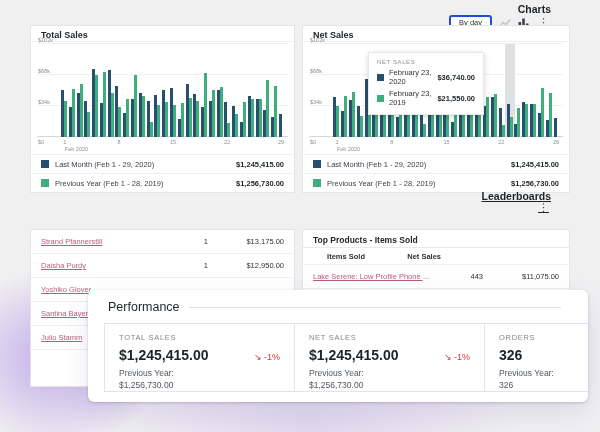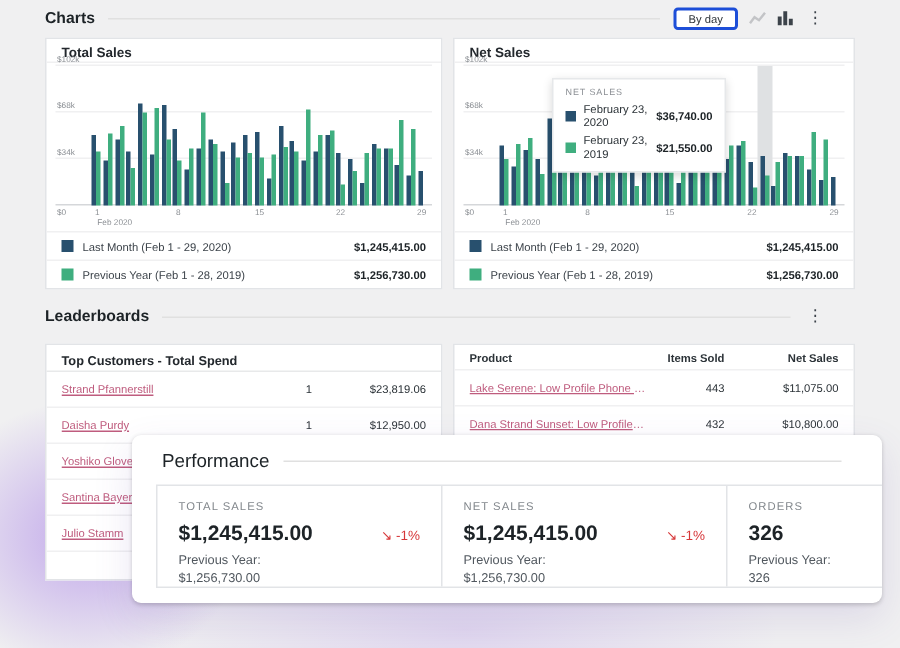--- a/index.html
+++ b/index.html
@@ -11,21 +11,21 @@
     color: #1d2327;
     overflow: hidden;
   }
   .glow {
     position:absolute; inset:0; pointer-events:none;
     background:
       radial-gradient(150px 130px at 58px 358px, rgba(148,98,228,.50), rgba(148,98,228,0) 70%),
       radial-gradient(300px 90px at 310px 420px, rgba(148,98,228,.18), rgba(148,98,228,0) 70%);
   }
   
-  .section-header { position:absolute; display:flex; align-items:center; }
+  .section-header { position:absolute; display:flex; align-items:flex-end;flex-direction:column; }
   .section-title { font-size:10.5px; font-weight:bold; color:#1d2327; white-space:nowrap; }
   .hr { flex:1; height:1px; background:#e0e0e0; margin:0 9px; }
   .controls { display:flex; align-items:center; gap:7px; }
   .select {
     background:#fff; border:2px solid #1d4ed8; border-radius:3px;
     font-size:7.5px; color:#2c3338; height:15px; padding:0 8px;
     display:flex; align-items:center; cursor:pointer;
   }
   .icon-btn { display:flex; align-items:center; cursor:pointer; }
   .kebab { font-size:11px; color:#3c434a; line-height:11px; cursor:pointer; padding:0 2px; }
@@ -420,33 +420,32 @@
         <span class="legend-value">$1,245,415.00</span>
       </div>
       <div class="legend-row">
         <span class="sq" style="background: rgb(63, 174, 127);"></span>
         <span>Previous Year (Feb 1 - 28, 2019)</span>
         <span class="legend-value">$1,256,730.00</span>
       </div>
     </div>
 </div>
 
-<div class="section-header" style="left:30px; top:202px; width:521px; height:18px;">
+<div class="section-header" style="left:30px; top:190px; width:521px; height:18px;text-decoration:underline;">
   <span class="section-title">Leaderboards</span>
   <span class="hr"></span>
   <span class="kebab">⋮</span>
 </div>
 
 <div class="card" style="left:30px; top:229px; width:265px; height:158px;">
-  <div class="lb-title">Top Customers - Total Spend</div>
   <div id="lb-table-0">
       <div class="t-row">
         <a class="c1 link">Strand Pfannerstill</a>
         <span class="c2">1</span>
-        <span class="c3">$23,819.06</span>
+        <span class="c3">$13,175.00</span>
       </div>
       <div class="t-row">
         <a class="c1 link">Daisha Purdy</a>
         <span class="c2">1</span>
         <span class="c3">$12,950.00</span>
       </div>
       <div class="t-row">
         <a class="c1 link">Yoshiko Glover</a>
         <span class="c2"></span>
         <span class="c3"></span>
@@ -458,23 +457,23 @@
       </div>
       <div class="t-row">
         <a class="c1 link">Julio Stamm</a>
         <span class="c2"></span>
         <span class="c3"></span>
       </div>
     </div>
 </div>
 
 <div class="card" style="left:302px; top:229px; width:268px; height:158px;">
+  <div class="lb-title">Top Products - Items Sold</div>
   <div id="lb-table-1">
       <div class="t-row t-head">
-        <span class="c1">Product</span>
         <span class="c2">Items Sold</span>
         <span class="c3">Net Sales</span>
       </div>
       <div class="t-row">
         <a class="c1 link">Lake Serene: Low Profile Phone Cases</a>
         <span class="c2">443</span>
         <span class="c3">$11,075.00</span>
       </div>
       <div class="t-row">
         <a class="c1 link">Dana Strand Sunset: Low Profile Phone Cases</a>

